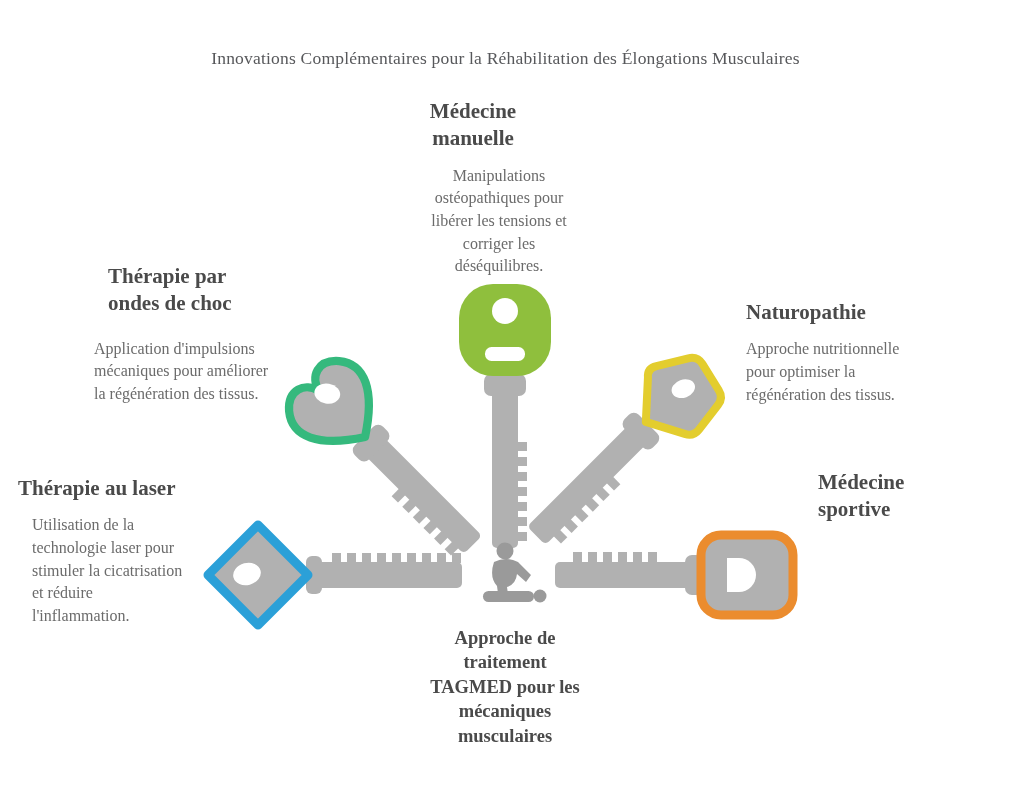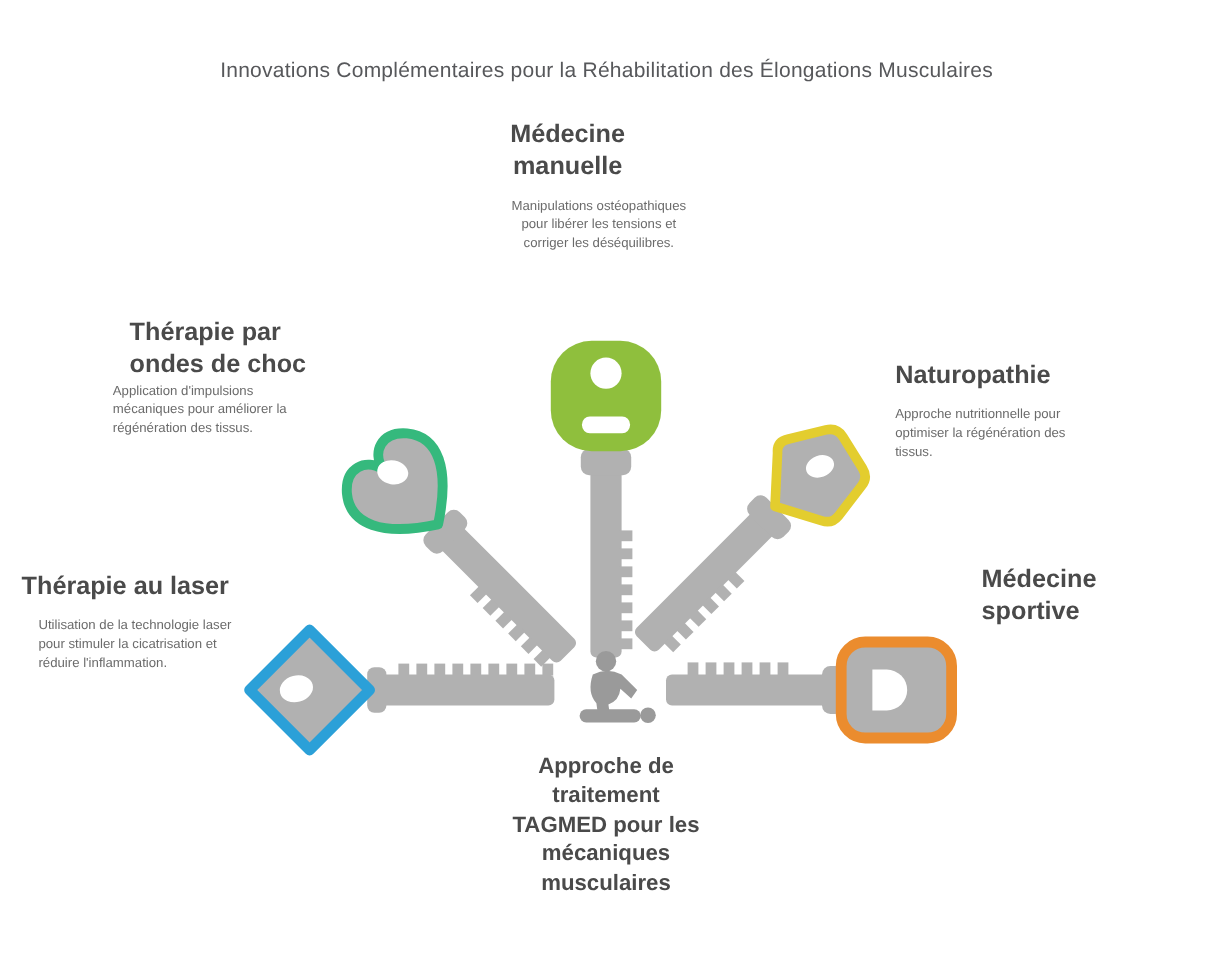--- a/index.html
+++ b/index.html
@@ -1,30 +1,30 @@
 <!DOCTYPE html>
 <html><head>
 <meta charset="utf-8">
 <style>
   html,body{margin:0;padding:0;background:#fff;}
   .canvas{position:relative;width:1011px;height:794px;background:#fff;overflow:hidden;
-          font-family:Liberation Sans, sans-serif;}
+          font-family:Liberation Serif, serif;}
   .art{position:absolute;left:0;top:0;}
   .title{position:absolute;top:48px;left:0;width:100%;text-align:center;margin:0;
          font-size:17.5px;font-weight:400;color:#57585b;letter-spacing:.2px;}
   .item{position:absolute;}
   .label{font-size:21px;font-weight:700;color:#4a4a4a;line-height:1.3;}
-  .desc{font-size:11px;color:#6b6b6b;line-height:1.42;margin-top:12px;}
+  .desc{font-size:16px;color:#6b6b6b;line-height:1.42;margin-top:12px;}
   
   .it-top{left:363px;top:98px;width:220px;text-align:center;}
   .it-top .label{max-width:130px;margin:0 auto;}
   .it-top .desc{max-width:160px;margin:12px 0 0 56px;}
   .it-ul{left:73px;top:263px;width:220px;text-align:left;}
   .it-ul .label{max-width:150px;margin:0 auto;}
-  .it-ul .desc{max-width:178px;margin:1px auto 0;}
+  .it-ul .desc{max-width:178px;margin:20px auto 0;}
   .it-ur{left:746px;top:299px;width:175px;text-align:left;}
   .it-ur .desc{max-width:165px;}
   .it-left{left:18px;top:475px;width:190px;}
   .it-left .desc{max-width:162px;margin:12px auto 0;}
   .it-right{left:818px;top:469px;width:160px;text-align:left;}
   .it-right .label{max-width:110px;}
   .it-right .desc{max-width:155px;margin-top:16px;}
   .center-caption{position:absolute;left:424px;top:626px;width:162px;text-align:center;
                   font-size:18.5px;font-weight:700;color:#4a4a4a;line-height:1.32;}
   .key{fill:#b1b1b1;}

